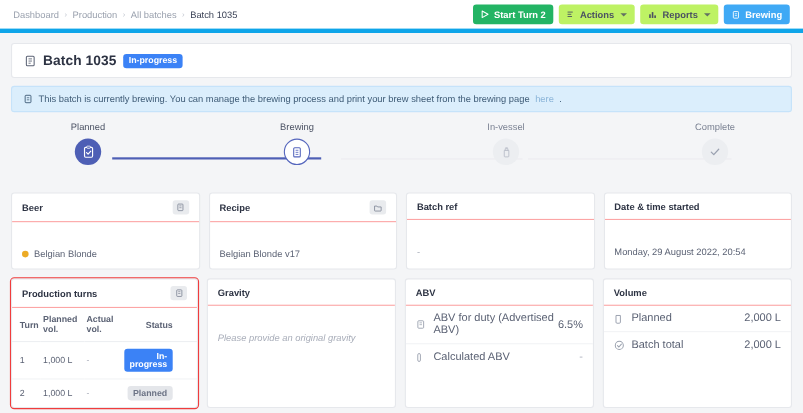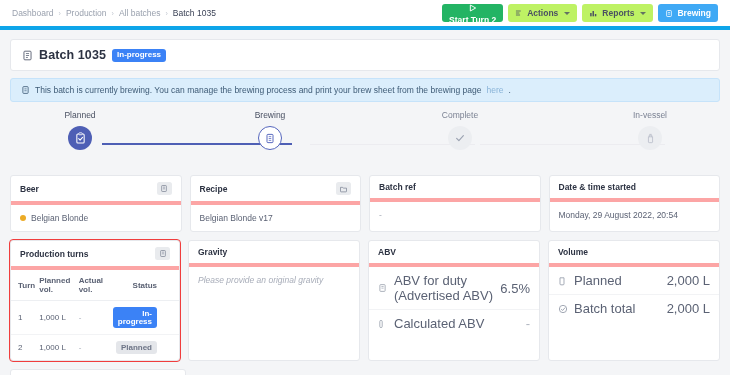--- a/index.html
+++ b/index.html
@@ -35,21 +35,21 @@
     align-items: center;
     gap: 4px;
     padding: 0 7px;
     font-size: 8.5px;
     font-weight: bold;
     white-space: nowrap;
     border: none;
     cursor: pointer;
     line-height: 1;
   }
-  .btn-green { background: #23b464; color: #ffffff; flex-direction: column; }
+  .btn-green { background: #23b464; color: #ffffff; }
   .btn-grey  { background: #bef264; color: #4b5162; }
   .btn-blue  { background: #3fa9f5; color: #ffffff; }
   .caret {
     width: 0; height: 0;
     border-left: 3px solid transparent;
     border-right: 3px solid transparent;
     border-top: 3.5px solid currentColor;
     margin-left: 2px;
     opacity: .8;
   }
@@ -120,33 +120,33 @@
   .line-a { left: 92px; right: 428px; background: #4e5fb5; }
   .line-b { left: 300px; right: 245px; background: #ececf0; height: 1px; top: 33.5px; }
   .line-c { left: 470px; right: 55px; background: #ececf0; height: 1px; top: 33.5px; }
 
   
   .grid { display: flex; gap: 8px; margin-bottom: 8px; }
   .col { flex: 1 1 0; min-width: 0; }
   .card-head {
     display: flex; align-items: center;
     padding: 6px 9px;
-    border-bottom: 4px solid #fca5a5;
+    border-bottom: 1px solid #fca5a5;
     min-height: 24px;
   }
   .card-head h2 { font-size: 8.5px; font-weight: bold; color: #2d3343; }
   .head-btn {
     margin-left: auto;
     width: 15px; height: 13px;
     background: #e9ebee;
     border-radius: 2.5px;
     display: flex; align-items: center; justify-content: center;
     cursor: pointer;
   }
-  .card-body { padding: 7px 9px; font-size: 8.5px; color: #5b6274; }
+  .card-body { padding: 7px 9px; font-size: 8.5px; color: #5b6274; margin-top: 16px; }
   .card-body.tall { min-height: 26px; display: flex; align-items: center; }
   .muted { color: #a8adb9; }
   .italic { font-style: italic; color: #a8adb9; }
   .dotmark { width: 6px; height: 6px; border-radius: 50%; background: #ecab26; display: inline-block; margin-right: 5px; }
 
   
   .turns-wrap { outline: 1.5px solid #f03d3d; border-radius: 3px; }
   table { width: 100%; border-collapse: collapse; }
   th, td { font-size: 8px; padding: 6px 2px; text-align: left; }
   thead th { color: #5b6274; font-weight: bold; border-bottom: 1px solid #edeff2; }
@@ -154,21 +154,21 @@
   tbody tr:last-child td { border-bottom: none; }
   .c-turn { width: 22px; padding-left: 7px; }
   .c-plan { width: 50px; }
   .c-act  { width: 48px; }
   .c-stat { text-align: right; padding-right: 22px; }
 
   
   .mini-row {
     display: flex; align-items: center;
     padding: 6px 9px;
-    font-size: 13px;
+    font-size: 10px;
     color: #5b6274;
     border-bottom: 1px solid #f2f3f5;
     min-height: 21px;
   }
   .mini-row:last-child { border-bottom: none; }
   .mini-ic { width: 16px; color: #9aa1ae; display: flex; align-items: center; }
   .mini-label { flex: 1; }
   .mini-val { color: #5b6274; }
   .mini-val.dash { color: #b0b5c0; }
 
@@ -279,35 +279,35 @@
         <span class="step-label">Brewing</span>
         <span class="dot ring">
           <svg width="12" height="13" viewBox="0 0 16 16">
             <rect x="4" y="2.5" width="8" height="11" rx="1.2" fill="none" stroke="#5566bd" stroke-width="1.3"></rect>
             <path d="M6.3 5.5h3.4M6.3 8h3.4M6.3 10.5h3.4" stroke="#5566bd" stroke-width="1"></path>
           </svg>
         </span>
       </div>
 
       <div class="step">
-        <span class="step-label">Complete</span>
-        <span class="dot">
-          <svg width="12" height="12" viewBox="0 0 16 16">
-              <path d="M3.5 8.4l3 3.1 6-6.6" fill="none" stroke="#9aa1b0" stroke-width="1.5" stroke-linecap="round" stroke-linejoin="round"></path>
-            </svg>
-        </span>
-      </div>
-
-      <div class="step">
         <span class="step-label">In-vessel</span>
         <span class="dot">
           <svg width="11" height="13" viewBox="0 0 16 16">
             <path d="M5 5.5h6v7.5a1 1 0 0 1-1 1H6a1 1 0 0 1-1-1z" fill="none" stroke="#b9bec9" stroke-width="1.2"></path>
             <path d="M6.2 5.5V3.2h3.6v2.3M7 2h2" stroke="#b9bec9" stroke-width="1.2" fill="none" stroke-linecap="round"></path>
           </svg>
+        </span>
+      </div>
+
+      <div class="step">
+        <span class="step-label">Complete</span>
+        <span class="dot">
+          <svg width="12" height="12" viewBox="0 0 16 16">
+              <path d="M3.5 8.4l3 3.1 6-6.6" fill="none" stroke="#9aa1b0" stroke-width="1.5" stroke-linecap="round" stroke-linejoin="round"></path>
+            </svg>
         </span>
       </div>
 
     </div>
   </div>
 
   <div class="grid">
 
     <div class="col card">
       <div class="card-head">

